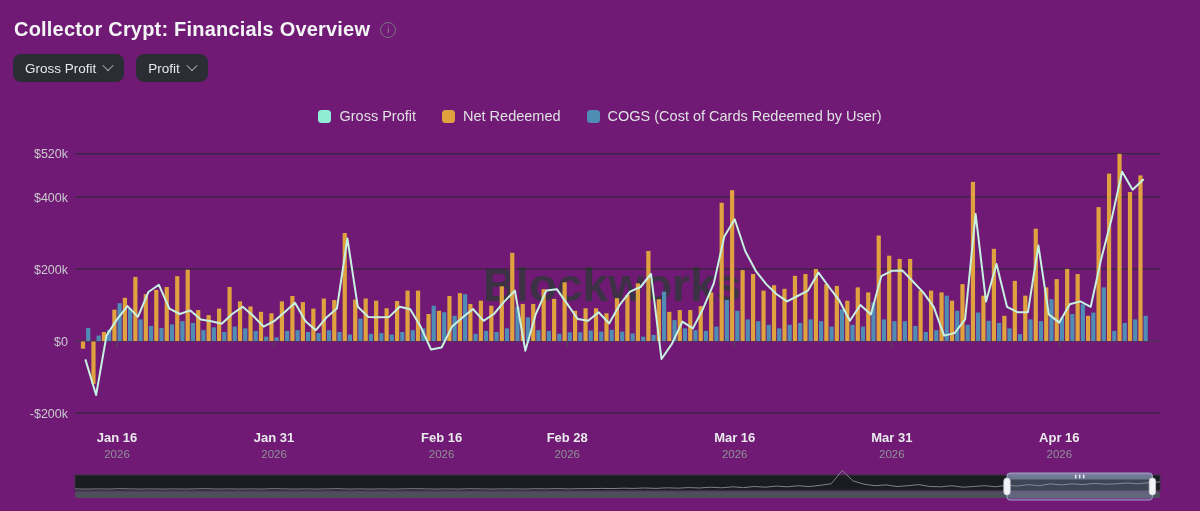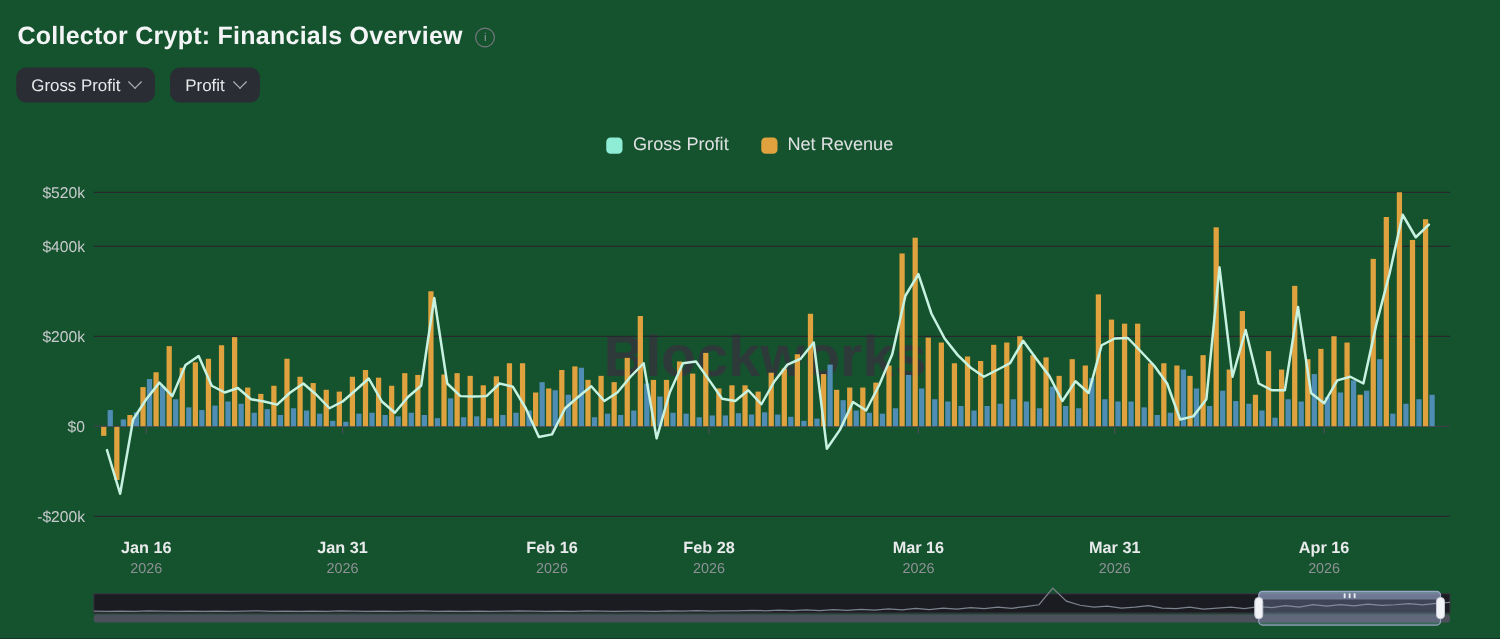--- a/index.html
+++ b/index.html
@@ -1,16 +1,16 @@
 <!DOCTYPE html>
 <html><head>
 <meta charset="utf-8">
 <style>
   html,body{margin:0;padding:0;background:#101114;}
-  .page{position:relative;width:1200px;height:511px;background:#14532d;overflow:hidden;
+  .page{position:relative;width:1200px;height:511px;background:#701a75;overflow:hidden;
         font-family:"Liberation Sans",sans-serif;color:#e8e9eb;}
   .header{position:absolute;left:14px;top:18px;display:flex;align-items:center;gap:10px;z-index:3;}
   .page-title{font-size:20px;font-weight:700;letter-spacing:.2px;color:#f3f4f5;margin:0;}
   .info-icon{width:14px;height:14px;border:1.3px solid #73767d;border-radius:50%;color:#9a9da3;
              font-size:9px;line-height:14px;text-align:center;font-style:normal;cursor:pointer;}
   .toolbar{position:absolute;left:13px;top:54px;display:flex;gap:12px;z-index:3;}
   .dd-btn{display:flex;align-items:center;gap:8px;background:#2a2d34;border:none;border-radius:8px;
           color:#e7e8ea;font-family:"Liberation Sans",sans-serif;font-size:13.5px;
           padding:6px 12px;height:28px;cursor:pointer;}
   .chev{width:7px;height:7px;border-right:1.6px solid #a9acb2;border-bottom:1.6px solid #a9acb2;
@@ -44,21 +44,25 @@
     </button>
   </div>
 
   <div class="legend">
     <div class="legend-item">
       <span class="legend-swatch" style="background: rgb(143, 237, 214);"></span>
       <span>Gross Profit</span>
     </div>
     <div class="legend-item">
       <span class="legend-swatch" style="background: rgb(223, 162, 62);"></span>
-      <span>Net Revenue</span>
+      <span>Net Redeemed</span>
+    </div>
+    <div class="legend-item">
+      <span class="legend-swatch" style="background: rgb(79, 141, 180);"></span>
+      <span>COGS (Cost of Cards Redeemed by User)</span>
     </div>
   </div>
 
   <svg id="chart-svg" width="1200" height="511" viewBox="0 0 1200 511">
       <text x="612" y="301" text-anchor="middle" font-size="46" font-weight="700" fill="#33363d" opacity="0.85">Blockworks</text>
       <line x1="75" x2="1160" y1="153.8" y2="153.8" stroke="#26292e" stroke-width="1"></line>
       <text x="68" y="158.3" text-anchor="end" font-size="12.5" fill="#c9cbce">$520k</text>
       <line x1="75" x2="1160" y1="197" y2="197" stroke="#26292e" stroke-width="1"></line>
       <text x="68" y="201.5" text-anchor="end" font-size="12.5" fill="#c9cbce">$400k</text>
       <line x1="75" x2="1160" y1="269" y2="269" stroke="#26292e" stroke-width="1"></line>

